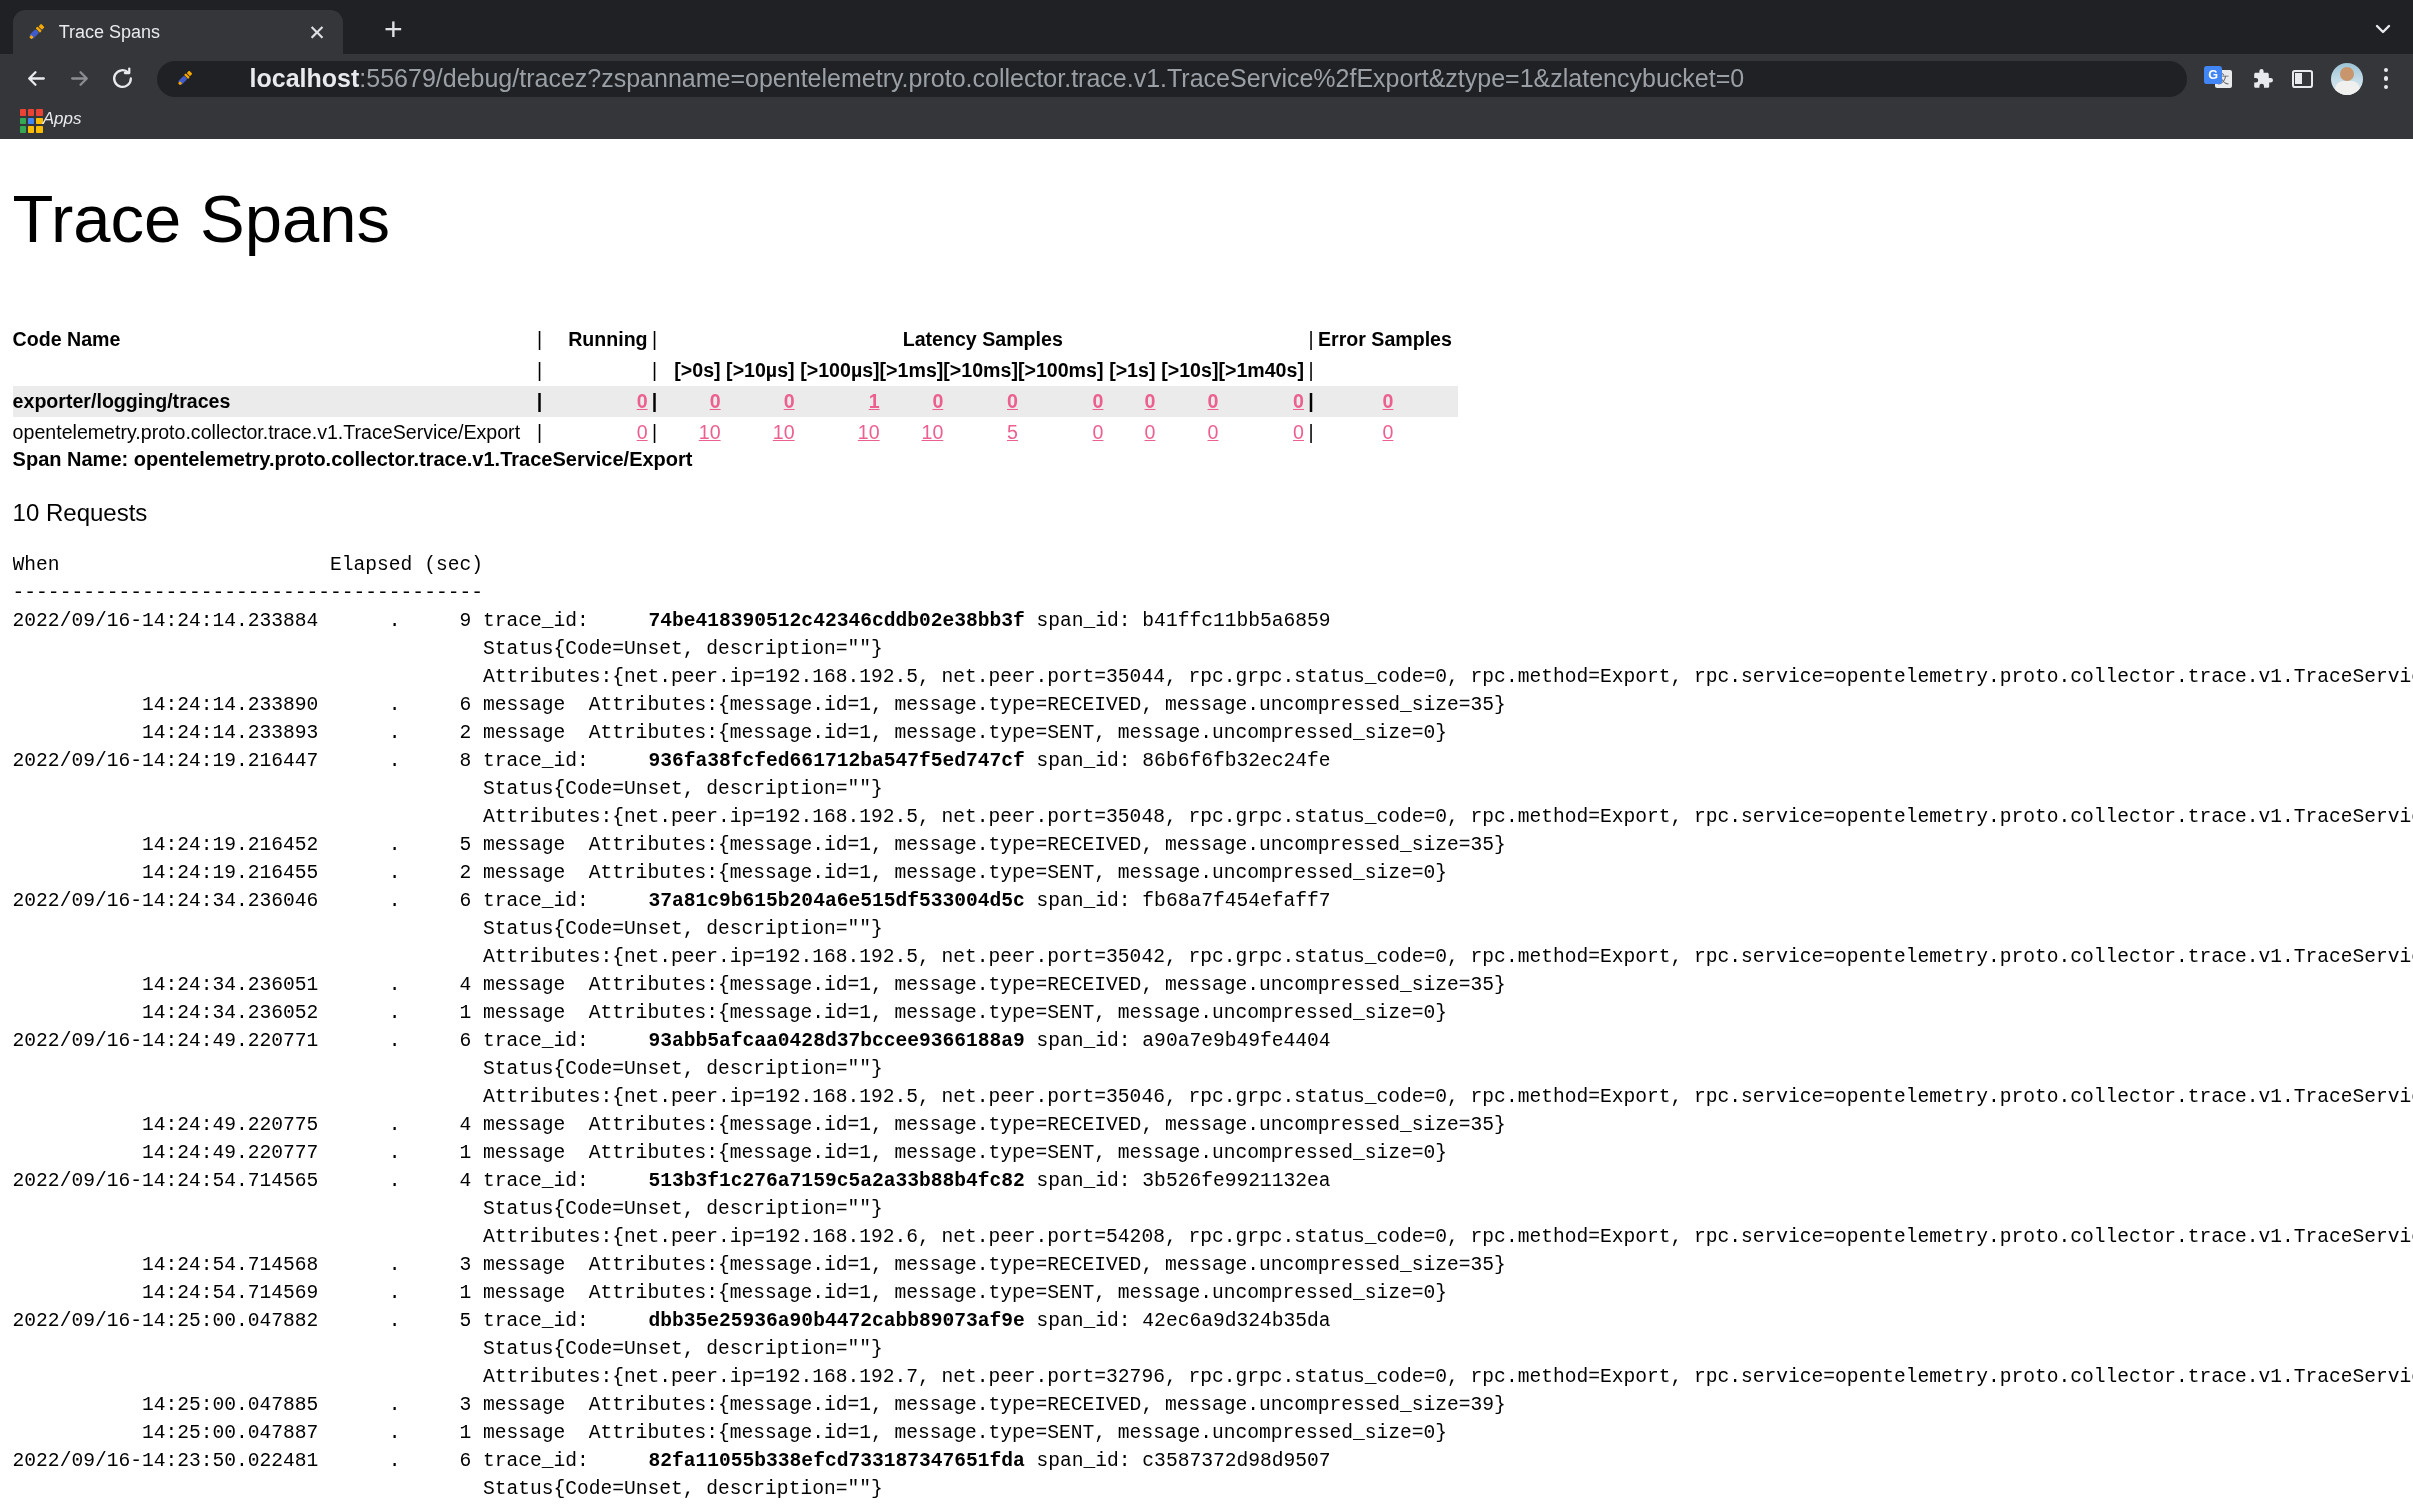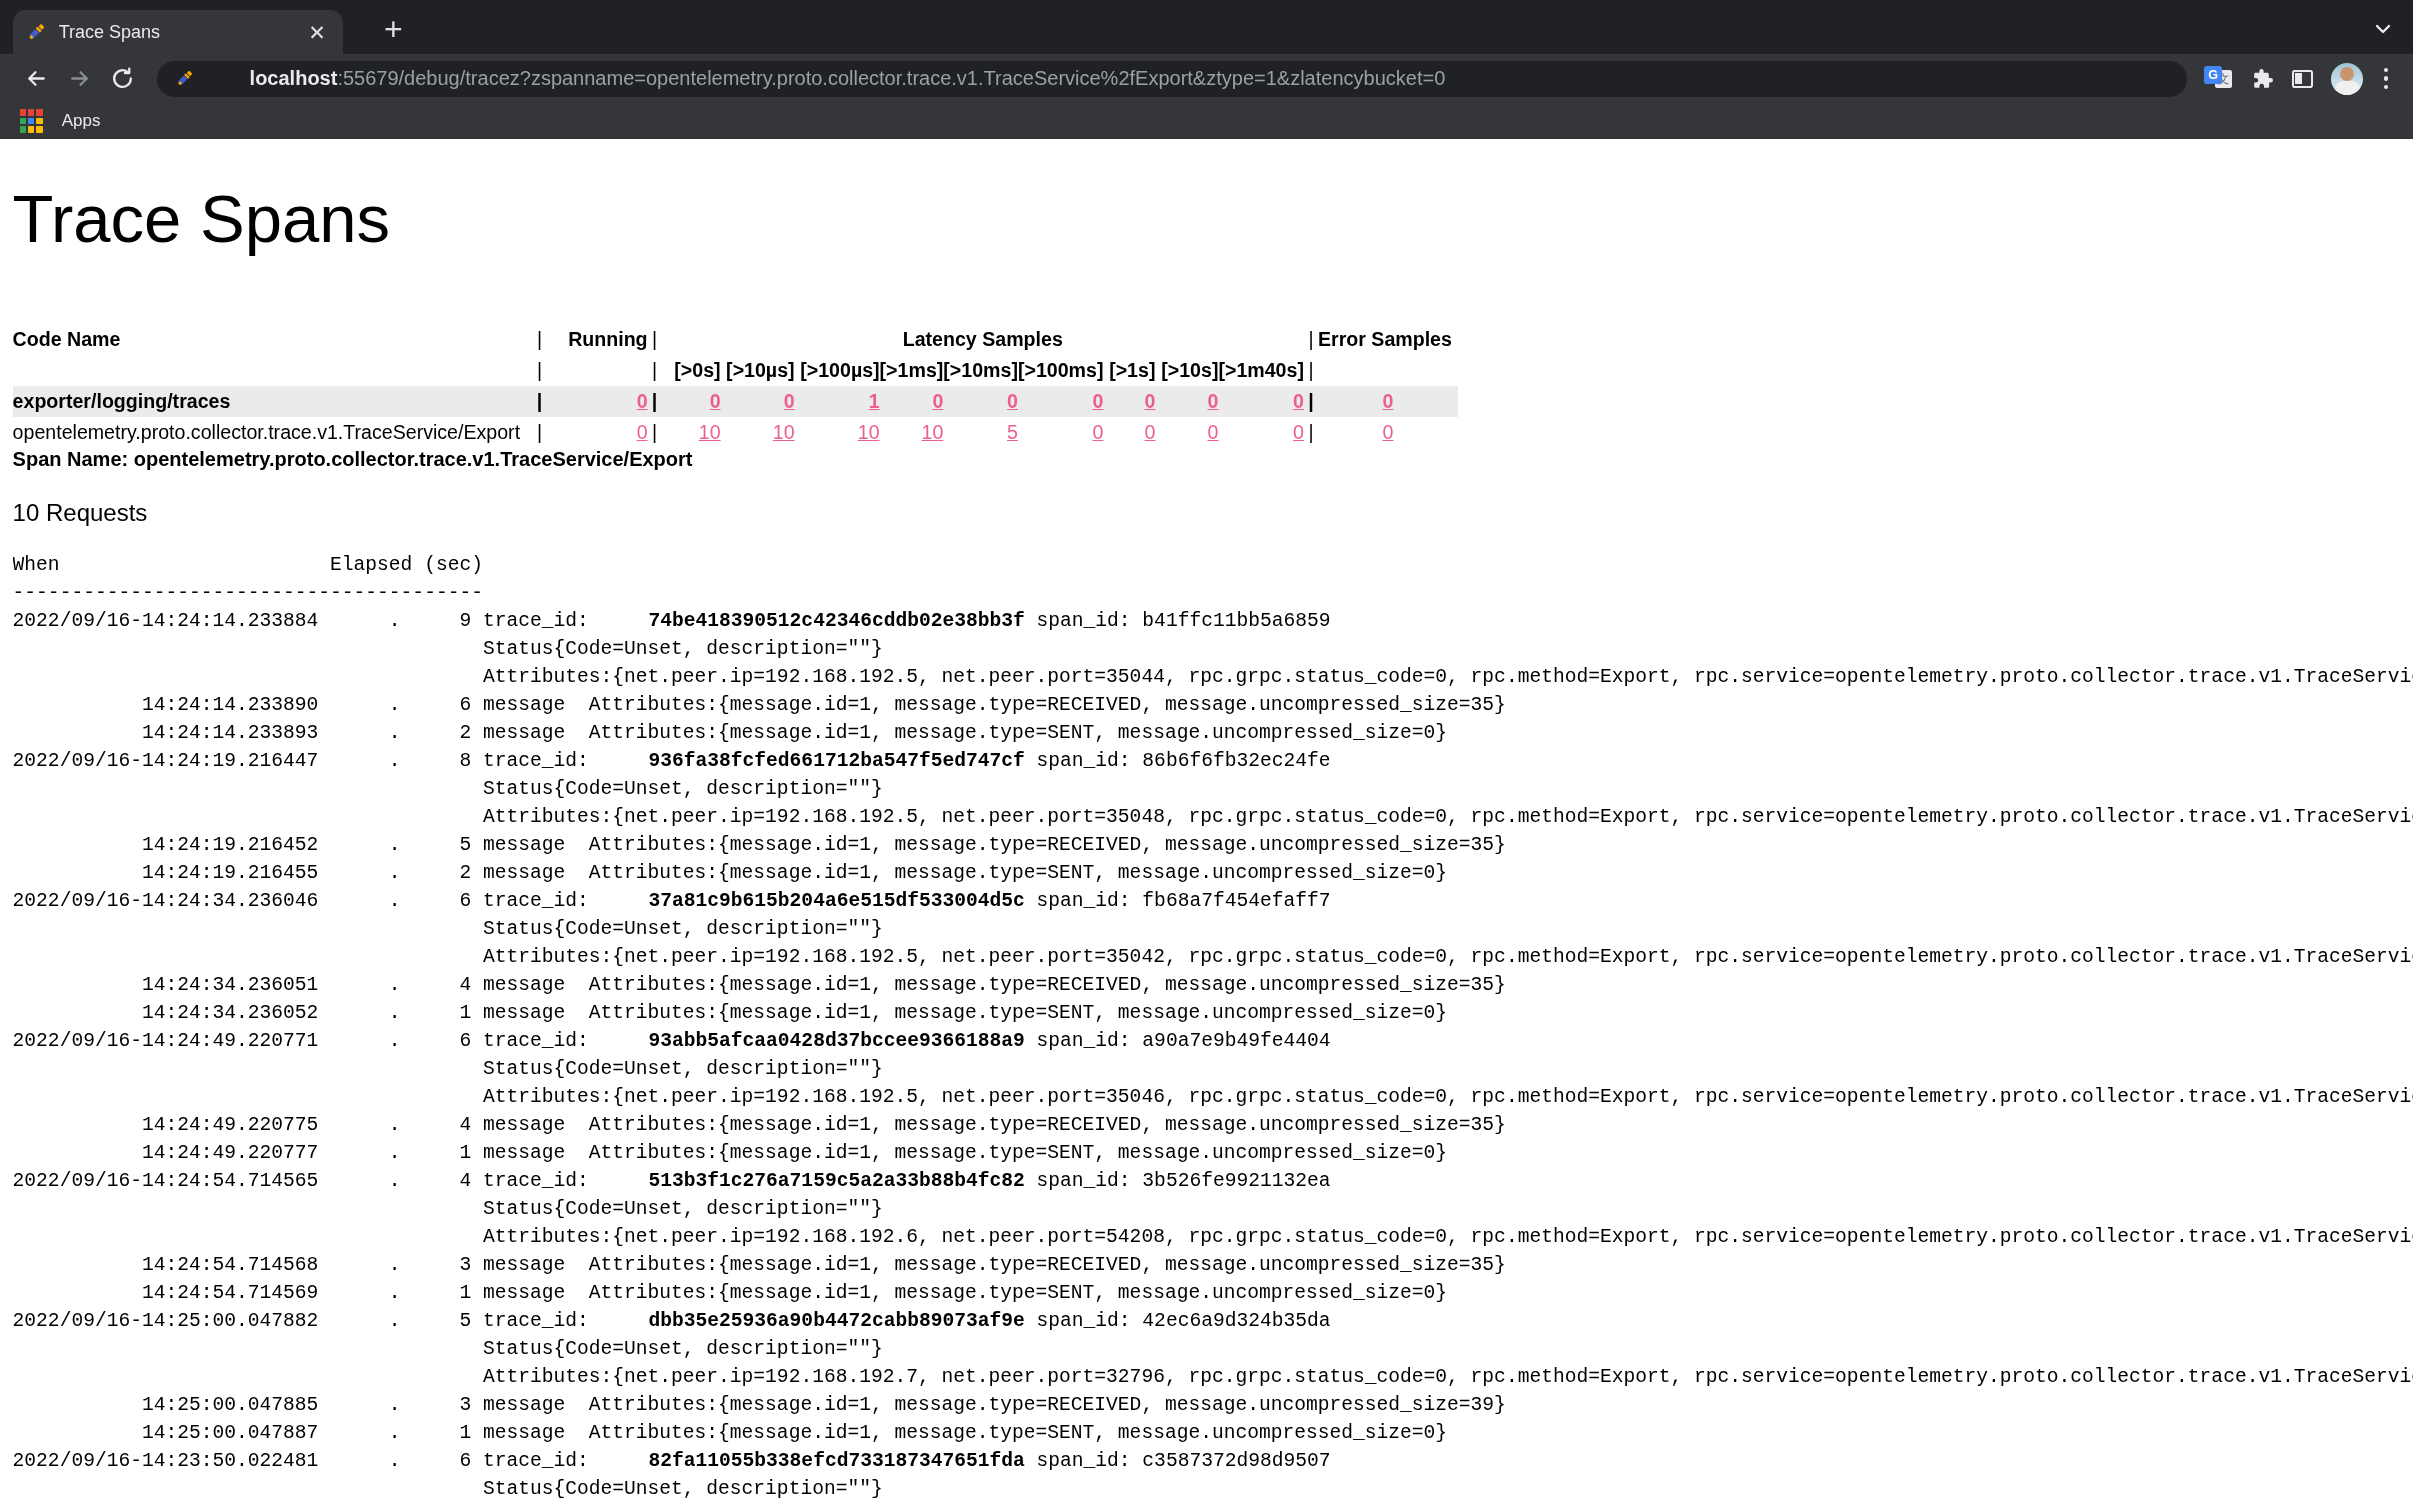--- a/index.html
+++ b/index.html
@@ -20,35 +20,35 @@
   .tab-close { color:#dfe1e5; font-size:21px; line-height:1; cursor:pointer; padding:1.4px 4.2px; }
   .newtab { position:absolute; left:377px; top:8.4px; color:#dfe1e5; font-size:32px; font-weight:300; padding:2.8px 7px; cursor:pointer; }
   .strip-chevron { position:absolute; right:18px; top:17px; cursor:pointer; }
 
   .toolbar { height:49px; background:#35363a; display:flex; align-items:center; padding:0 18px; gap:7px; }
   .nav-ic { width:36px; height:36px; display:flex; align-items:center; justify-content:center; border-radius:50%; cursor:pointer; flex:0 0 auto; }
   .urlbar {
     flex:1; height:36px; background:#202124; border-radius:18px;
     display:flex; align-items:center; padding:0 17px; gap:9.8px; margin:0 9.8px; min-width:0; cursor:text;
   }
-  .url-text { font-size:20px; white-space:nowrap; overflow:hidden;padding-left:45px; }
+  .url-text { font-size:25px; white-space:nowrap; overflow:hidden;padding-left:45px; }
   .url-host { color:#e8eaed; font-weight:bold; }
   .url-rest { color:#9aa0a6; }
   .right-ics { display:flex; align-items:center; gap:18px; padding-right:4.2px; }
   .avatar {
     width:32px; height:32px; border-radius:50%; overflow:hidden; position:relative;
     background:linear-gradient(180deg,#9cc3d5 0%,#c5dde8 55%,#dfe9ee 100%); cursor:pointer; flex:0 0 auto;
   }
   .avatar .head { position:absolute; left:9px; top:4.9px; width:14px; height:14px; border-radius:50%; background:#c8956c; }
   .avatar .body { position:absolute; left:3.5px; top:18px; width:25px; height:15.4px; border-radius:8.4px 8.4px 0 0; background:#f0f0ee; }
   .dots-ic { display:flex; flex-direction:column; gap:4.2px; cursor:pointer; padding:2.8px; }
   .dots-ic i { width:4.2px; height:4.2px; border-radius:50%; background:#e8eaed; }
 
   .bookmarks { height:36px; background:#35363a; display:flex; align-items:center; padding:0 19.6px; }
-  .apps-item { display:flex; align-items:center; gap:19px; cursor:pointer; }
+  .apps-item { display:flex; align-items:flex-start; gap:0; cursor:pointer;font-style:italic; }
   .apps-grid { display:grid; grid-template-columns:repeat(3,6.3px); grid-template-rows:repeat(3,6.3px); gap:2.1px; }
   .apps-grid i { border-radius:0.7px; }
   .apps-label { color:#e8eaed; font-size:17px; }
 
   .panel-ic { width:21px; height:18px; border:2.1px solid #e8eaed; border-radius:2.8px; position:relative; }
   .panel-ic::after { content:""; position:absolute; left:1.4px; top:1.4px; bottom:1.4px; width:7px; background:#e8eaed; }
 
   
   .content { padding-left:12.6px; }
   h1.page-title { font-size:67px; font-weight:400; margin:41px 0 0 0; line-height:1.15; letter-spacing:0; }

